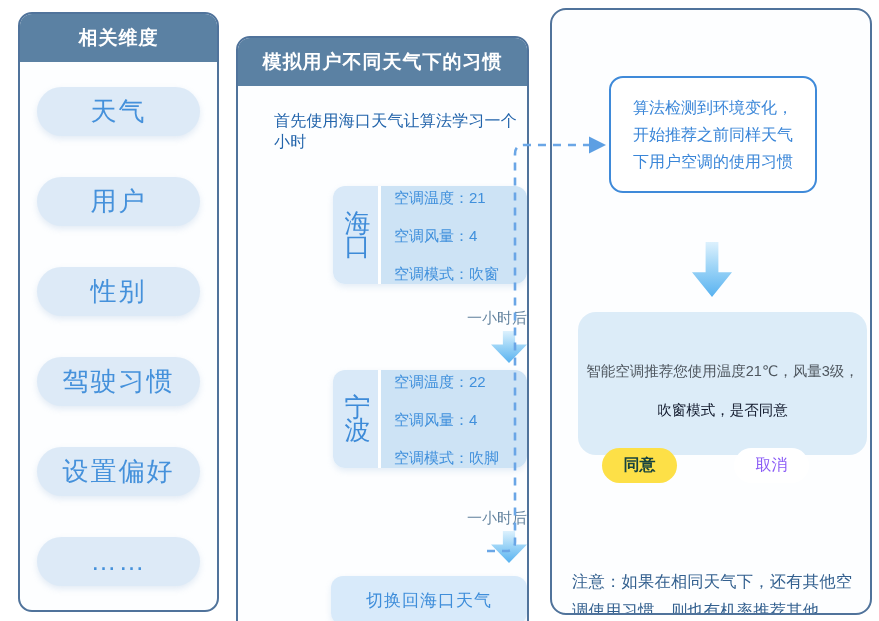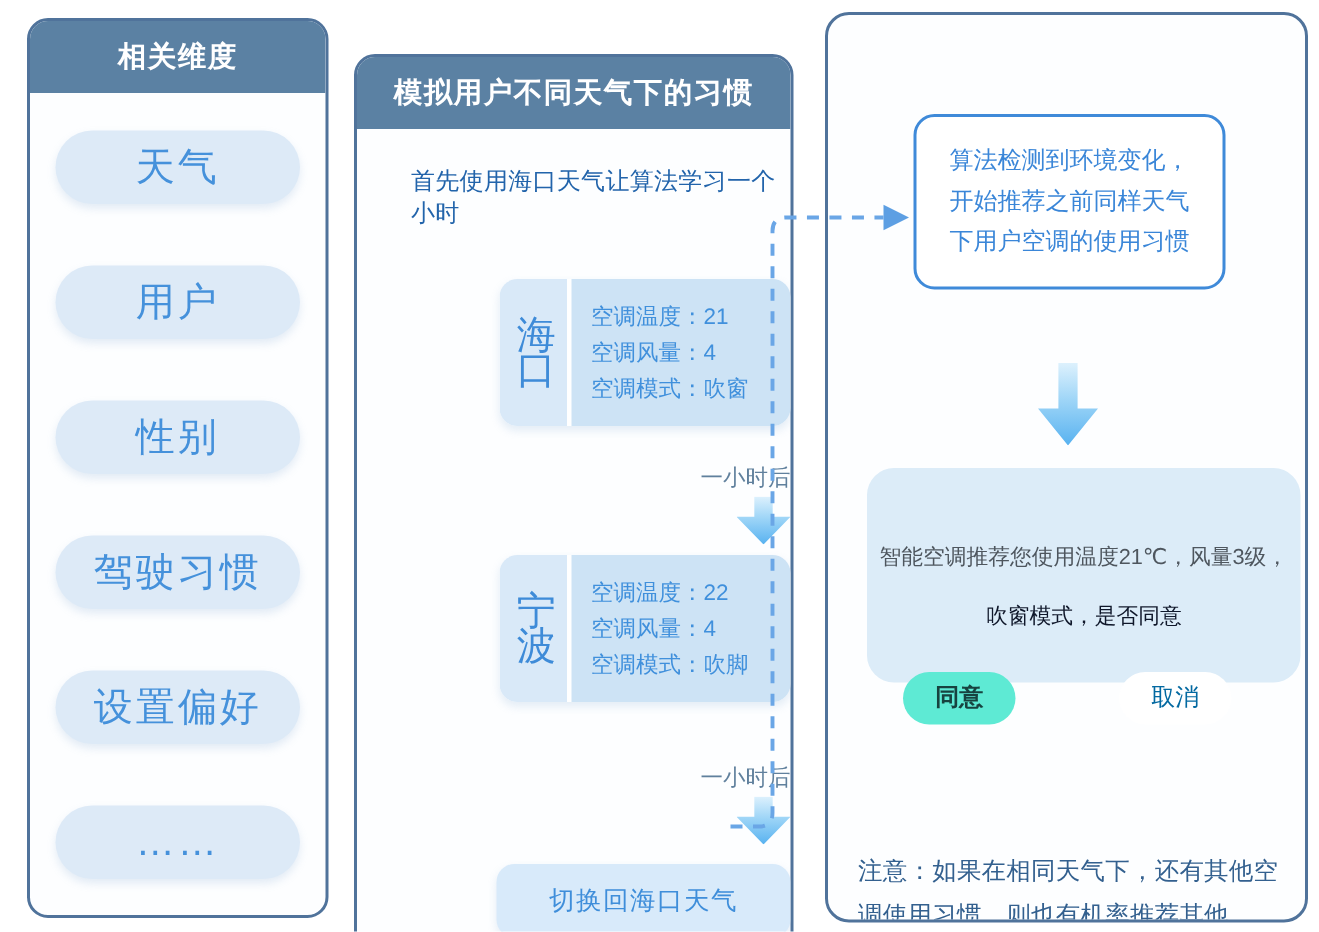--- a/index.html
+++ b/index.html
@@ -86,21 +86,21 @@
     text-align: center;
     word-break: break-all;
   }
   .card-info {
     flex: 1;
     background: #cde3f5;
     display: flex;
     flex-direction: column;
     justify-content: center;
     padding-left: 13px;
-    gap: 1px;
+    gap: 15px;
   }
   .card-info div { font-size: 15px; color: #4090dc; line-height: 23px; }
 
   .interval-label { margin-top: 25px; font-size: 15px; color: #60809d; }
   .interval-label.second { margin-top: 41px; }
 
   .down-arrow {
     margin-top: 3px;
     width: 36px;
     height: 32px;
@@ -167,22 +167,22 @@
     height: 35px;
     border: none;
     border-radius: 18px;
     font-size: 16px;
     font-family: inherit;
     display: flex;
     align-items: center;
     justify-content: center;
     cursor: pointer;
   }
-  .btn-agree  { left: 24px;  background: #5eead4; color: #17433f; font-weight: bold; }
-  .btn-cancel { left: 168px; background: #ffffff; color: #0369a1; }
+  .btn-agree  { left: 24px;  background: #fde047; color: #17433f; font-weight: bold; }
+  .btn-cancel { left: 156px; background: #ffffff; color: #8b5cf6; }
 
   .note-text {
     position: absolute;
     left: 20px;
     top: 557px;
     width: 290px;
     font-size: 16.3px;
     color: #33608f;
     line-height: 29px;
     letter-spacing: 0.2px;

